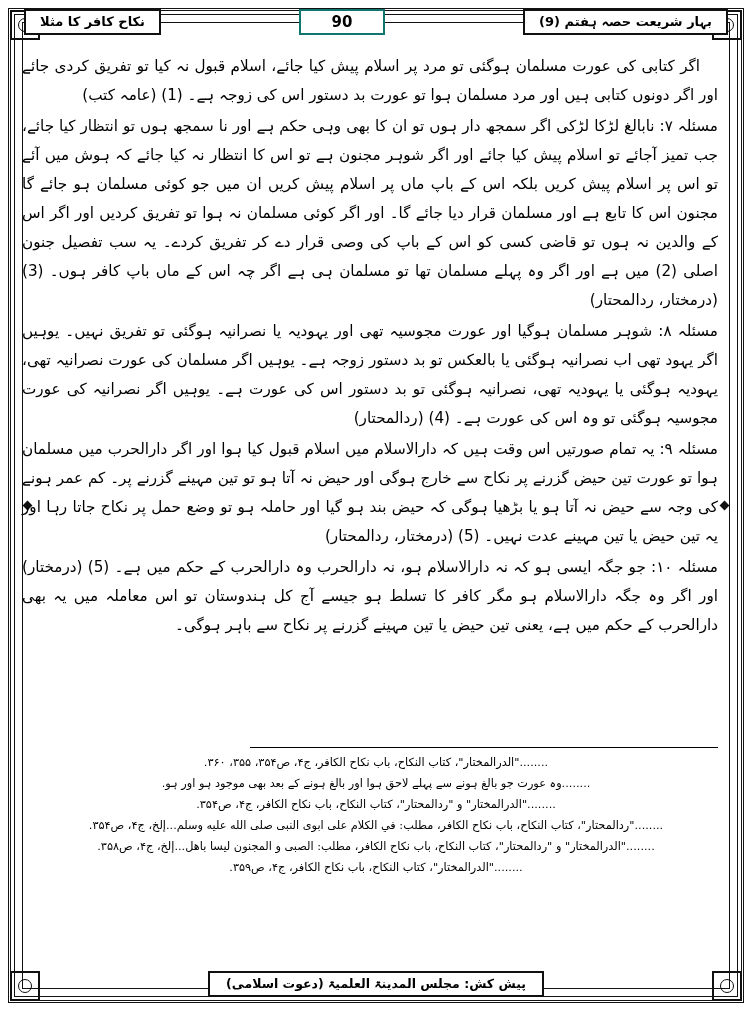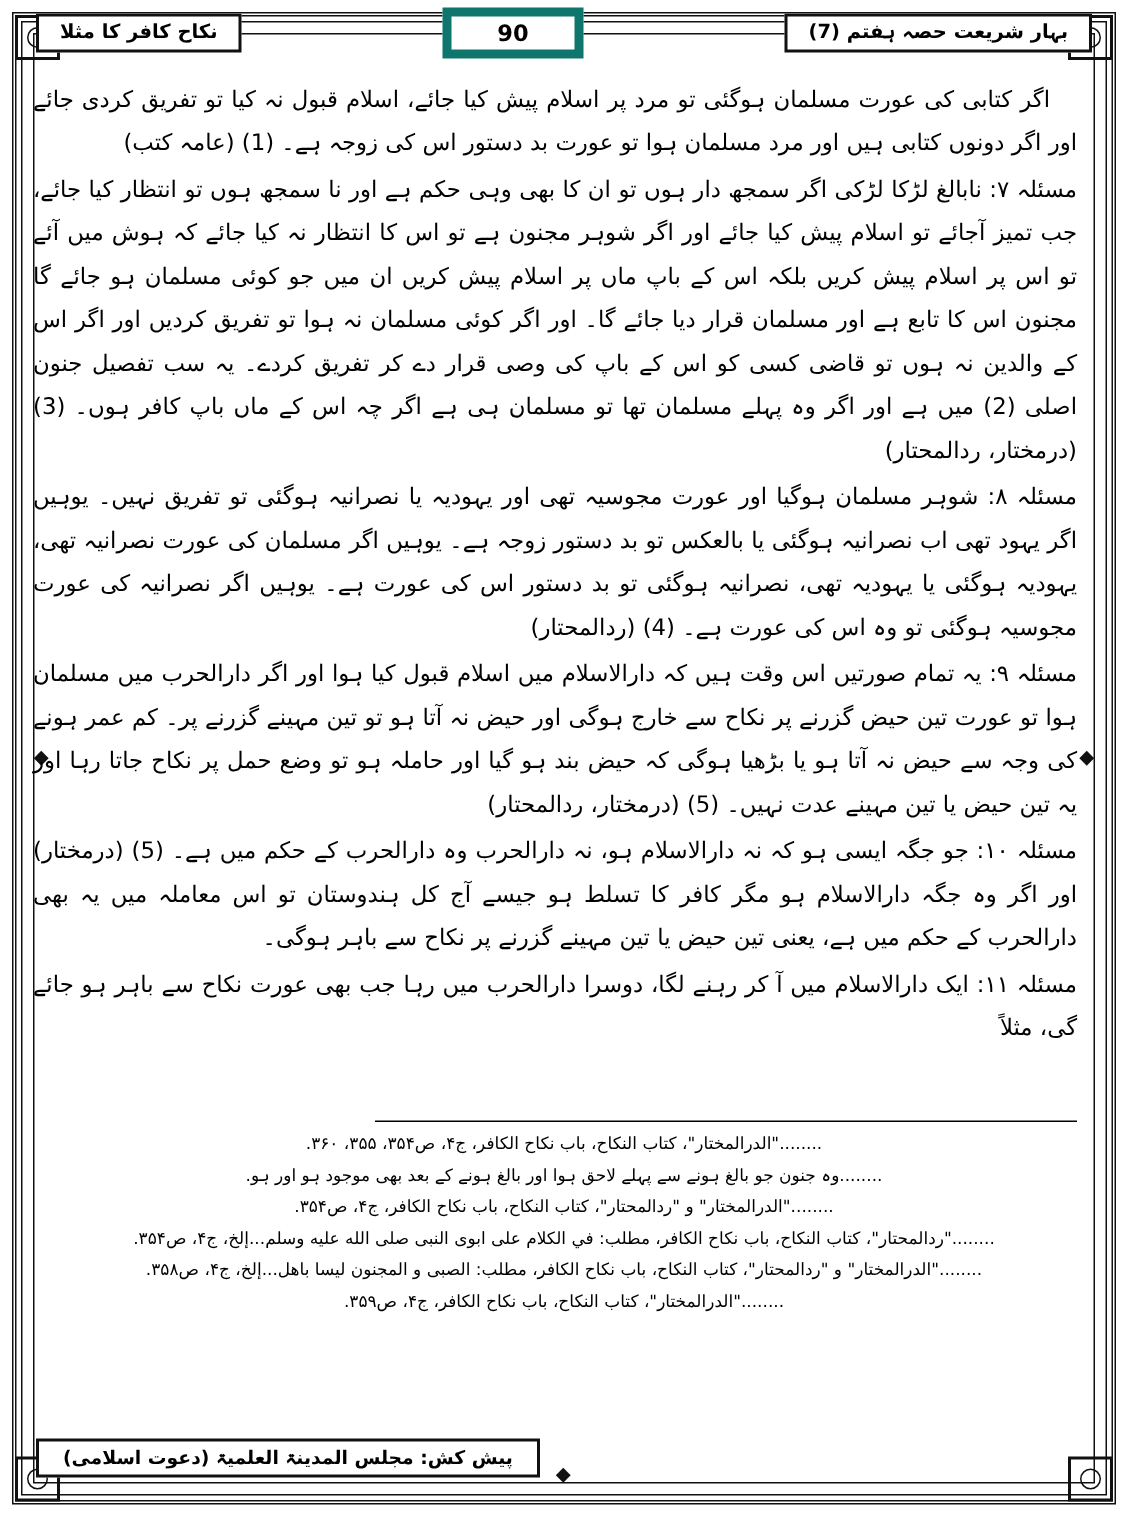--- a/index.html
+++ b/index.html
@@ -56,21 +56,21 @@
     border:2px solid #111;
     background:#fff;
     padding:2px 14px;
     font-size:13px;
     font-weight:bold;
     white-space:nowrap;
     line-height:18px;
   }
   .hdr-pill.left{order:2;}
   .hdr-center{
-    border:6px solid #0f766e;
+    border:2px solid #0f766e;
     background:#fff;
     min-width:62px;
     text-align:center;
     font-size:15px;font-weight:bold;
     padding:1px 10px;
     line-height:20px;
   }
 
   
   .body{
@@ -95,22 +95,22 @@
     position:absolute;left:34px;right:34px;top:752px;
     direction:rtl;
     font-size:11.3px;
     line-height:21px;
     text-align:center;
   }
   .fn{margin:0;white-space:nowrap;}
 
   
   .footer{
-    position:absolute;left:24px;right:24px;bottom:24px;height:30px;
-    display:flex;align-items:center;justify-content:flex-end;
+    position:absolute;left:24px;right:24px;bottom:12px;height:30px;
+    display:flex;align-items:center;justify-content:center;
     direction:rtl;
   }
   .ftr-pill{
     border:2px solid #111;
     background:#fff;
     padding:2px 16px;
     font-size:12.5px;
     font-weight:bold;
     line-height:18px;
     white-space:nowrap;
@@ -134,38 +134,37 @@
   <div class="corner tr"></div>
   <div class="corner bl"></div>
   <div class="corner br"></div>
 
   <div class="diamond" style="left:372px;top:24px;"></div>
   <div class="diamond" style="left:372px;bottom:24px;"></div>
   <div class="diamond" style="left:24px;top:502px;"></div>
   <div class="diamond" style="right:24px;top:502px;"></div>
 
   <div class="header">
-    <div class="hdr-pill">بہار شریعت حصہ ہفتم (7)</div>
+    <div class="hdr-pill">بہار شریعت حصہ ہفتم (9)</div>
     <div class="hdr-center">90</div>
     <div class="hdr-pill left">نکاح کافر کا مثلا</div>
   </div>
 
   <div class="body">
     <p class="para indent">اگر کتابی کی عورت مسلمان ہوگئی تو مرد پر اسلام پیش کیا جائے، اسلام قبول نہ کیا تو تفریق کردی جائے اور اگر دونوں کتابی ہیں اور مرد مسلمان ہوا تو عورت بد دستور اس کی زوجہ ہے۔ (1) (عامہ کتب)</p>
     <p class="para">مسئلہ ۷:  نابالغ لڑکا لڑکی اگر سمجھ دار ہوں تو ان کا بھی وہی حکم ہے اور نا سمجھ ہوں تو انتظار کیا جائے، جب تمیز آجائے تو اسلام پیش کیا جائے اور اگر شوہر مجنون ہے تو اس کا انتظار نہ کیا جائے کہ ہوش میں آئے تو اس پر اسلام پیش کریں بلکہ اس کے باپ ماں پر اسلام پیش کریں ان میں جو کوئی مسلمان ہو جائے گا مجنون اس کا تابع ہے اور مسلمان قرار دیا جائے گا۔ اور اگر کوئی مسلمان نہ ہوا تو تفریق کردیں اور اگر اس کے والدین نہ ہوں تو قاضی کسی کو اس کے باپ کی وصی قرار دے کر تفریق کردے۔ یہ سب تفصیل جنون اصلی (2) میں ہے اور اگر وہ پہلے مسلمان تھا تو مسلمان ہی ہے اگر چہ اس کے ماں باپ کافر ہوں۔ (3) (درمختار، ردالمحتار)</p>
     <p class="para">مسئلہ ۸:  شوہر مسلمان ہوگیا اور عورت مجوسیہ تھی اور یہودیہ یا نصرانیہ ہوگئی تو تفریق نہیں۔ یوہیں اگر یہود تھی اب نصرانیہ ہوگئی یا بالعکس تو بد دستور زوجہ ہے۔ یوہیں اگر مسلمان کی عورت نصرانیہ تھی، یہودیہ ہوگئی یا یہودیہ تھی، نصرانیہ ہوگئی تو بد دستور اس کی عورت ہے۔ یوہیں اگر نصرانیہ کی عورت مجوسیہ ہوگئی تو وہ اس کی عورت ہے۔ (4) (ردالمحتار)</p>
     <p class="para">مسئلہ ۹:  یہ تمام صورتیں اس وقت ہیں کہ دارالاسلام میں اسلام قبول کیا ہوا اور اگر دارالحرب میں مسلمان ہوا تو عورت تین حیض گزرنے پر نکاح سے خارج ہوگی اور حیض نہ آتا ہو تو تین مہینے گزرنے پر۔ کم عمر ہونے کی وجہ سے حیض نہ آتا ہو یا بڑھیا ہوگی کہ حیض بند ہو گیا اور حاملہ ہو تو وضع حمل پر نکاح جاتا رہا اور یہ تین حیض یا تین مہینے عدت نہیں۔ (5) (درمختار، ردالمحتار)</p>
     <p class="para">مسئلہ ۱۰:  جو جگہ ایسی ہو کہ نہ دارالاسلام ہو، نہ دارالحرب وہ دارالحرب کے حکم میں ہے۔ (5) (درمختار) اور اگر وہ جگہ دارالاسلام ہو مگر کافر کا تسلط ہو جیسے آج کل ہندوستان تو اس معاملہ میں یہ بھی دارالحرب کے حکم میں ہے، یعنی تین حیض یا تین مہینے گزرنے پر نکاح سے باہر ہوگی۔</p>
-    <p class="para">مسئلہ ۱۱:  ایک دارالاسلام میں آ کر رہنے لگا، دوسرا دارالحرب میں رہا جب بھی عورت نکاح سے باہر ہو جائے گی، مثلاً</p>
   </div>
 
   <div class="fn-sep"></div>
   <div class="footnotes">
     <p class="fn">........"الدرالمختار"، کتاب النکاح، باب نکاح الکافر، ج۴، ص۳۵۴، ۳۵۵، ۳۶۰.</p>
-    <p class="fn">........وہ جنون جو بالغ ہونے سے پہلے لاحق ہوا اور بالغ ہونے کے بعد بھی موجود ہو اور ہو.</p>
+    <p class="fn">........وہ عورت جو بالغ ہونے سے پہلے لاحق ہوا اور بالغ ہونے کے بعد بھی موجود ہو اور ہو.</p>
     <p class="fn">........"الدرالمختار" و "ردالمحتار"، کتاب النکاح، باب نکاح الکافر، ج۴، ص۳۵۴.</p>
     <p class="fn">........"ردالمحتار"، کتاب النکاح، باب نکاح الکافر، مطلب: في الکلام علی ابوی النبی صلی الله علیه وسلم...إلخ، ج۴، ص۳۵۴.</p>
     <p class="fn">........"الدرالمختار" و "ردالمحتار"، کتاب النکاح، باب نکاح الکافر، مطلب: الصبی و المجنون لیسا باهل...إلخ، ج۴، ص۳۵۸.</p>
     <p class="fn">........"الدرالمختار"، کتاب النکاح، باب نکاح الکافر، ج۴، ص۳۵۹.</p>
   </div>
 
   <div class="footer">
     <div class="ftr-pill">پیش کش: مجلس المدینۃ العلمیۃ (دعوت اسلامی)</div>
   </div>
 

